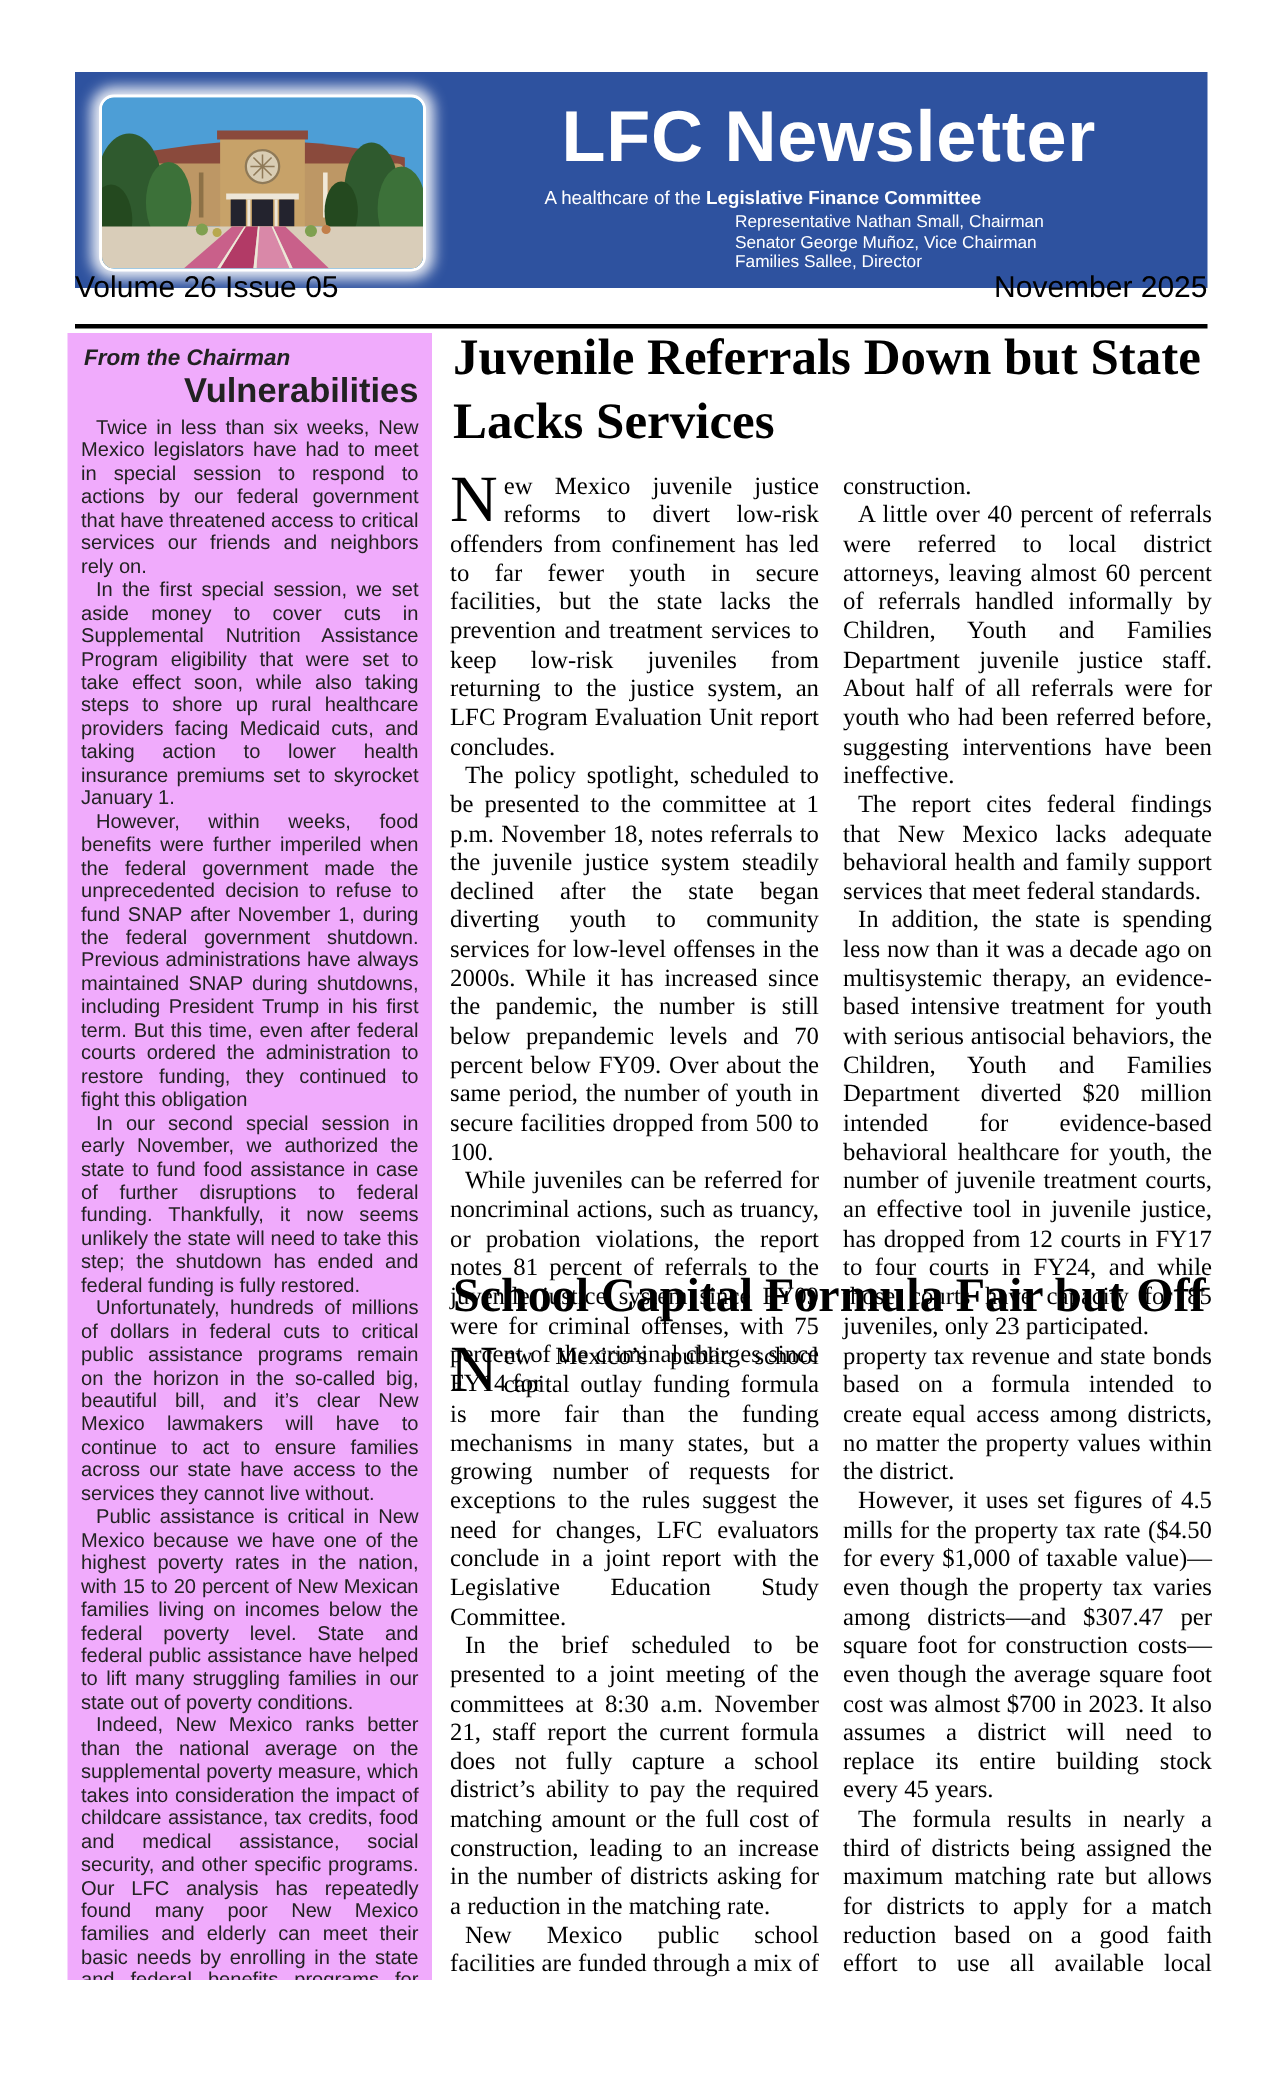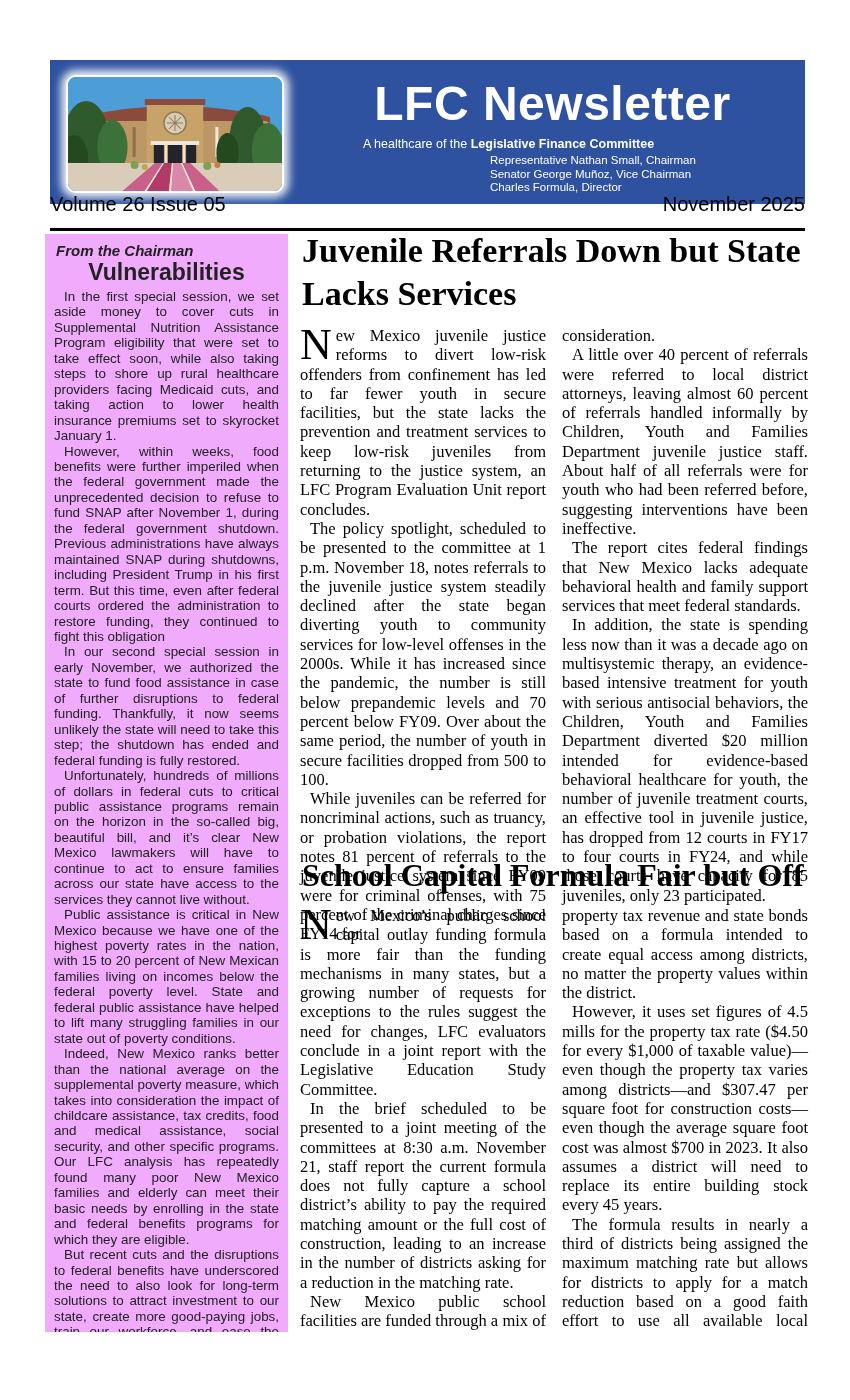--- a/index.html
+++ b/index.html
@@ -1,17 +1,17 @@
 <!DOCTYPE html>
 <html><head>
 <meta charset="utf-8">
 <style>
   html,body{margin:0;padding:0;background:#ffffff;}
   .page{position:relative;width:850px;height:1320px;background:#ffffff;overflow:hidden;
-        font-family:"Liberation Sans",sans-serif;color:#000;margin-top:12px;}
+        font-family:"Liberation Sans",sans-serif;color:#000;}
 
   
   .header{position:absolute;left:50px;top:48px;width:755px;height:144px;background:#2E529F;}
   .capitol{position:absolute;left:16px;top:15px;width:214px;height:114px;border-radius:10px;
            overflow:hidden;border:2px solid #fff;
            box-shadow:0 0 9px 5px rgba(255,255,255,0.9);background:#4D9ED6;}
   .capitol svg{display:block;width:100%;height:100%;}
   .h-title{position:absolute;left:250px;top:18px;width:505px;text-align:center;color:#fff;
            font-weight:bold;font-size:48px;letter-spacing:0.5px;line-height:52px;}
   .h-tagline{position:absolute;left:313px;top:77px;color:#fff;font-size:12.5px;}
@@ -20,21 +20,21 @@
 
   
   .masthead{position:absolute;left:50px;top:181px;width:755px;display:flex;
             justify-content:space-between;font-size:20px;line-height:22px;}
   .rule{position:absolute;left:50px;top:216px;width:755px;height:3px;background:#000;}
 
   
   .sidebar{position:absolute;left:45px;top:222px;width:243px;height:1132px;background:#f0abfc;
            box-sizing:border-box;padding:7px 9px 6px 9px;color:#222;}
   .kicker{font-size:15px;font-weight:bold;font-style:italic;margin:1px 0 0 2px;}
-  .sb-title{font-size:23px;font-weight:bold;text-align:center;margin:0 0 3px 0;}
+  .sb-title{font-size:23px;font-weight:bold;text-align:right;margin:0 0 3px 0;}
   .sidebar p.sb-p{font-size:13.4px;line-height:15.45px;text-align:justify;text-indent:10px;margin:0;}
 
   
   .serif{font-family:"Liberation Serif",serif;}
   .a1-head{position:absolute;left:302px;top:217px;width:506px;font-weight:bold;
            font-size:34px;line-height:43px;margin:0;}
   .a1-cols{position:absolute;left:300px;top:314px;width:508px;display:flex;gap:16px;}
   .a2-head{position:absolute;left:302px;top:845px;width:506px;font-weight:bold;
            font-size:32px;line-height:36px;margin:0;}
   .a2-cols{position:absolute;left:300px;top:894px;width:508px;display:flex;gap:16px;}
@@ -88,52 +88,53 @@
         <polygon points="76,114 94,86 95,86 78,114" fill="#EDE6D8"></polygon>
         <polygon points="100,114 103,86 104,86 102,114" fill="#EDE6D8"></polygon>
         <polygon points="124,114 112,86 113,86 126,114" fill="#EDE6D8"></polygon>
       </svg>
     </div>
     <div class="h-title">LFC Newsletter</div>
     <div class="h-tagline"><span>A healthcare of the </span><b>Legislative Finance Committee</b></div>
     <div class="h-officers">
       <div>Representative Nathan Small, Chairman</div>
       <div>Senator George Muñoz, Vice Chairman</div>
-      <div>Charles Formula, Director</div>
+      <div>Families Sallee, Director</div>
     </div>
   </div>
 
   <div class="masthead">
     <span>Volume 26 Issue 05</span>
     <span>November 2025</span>
   </div>
   <div class="rule"></div>
 
   <div class="sidebar">
     <div class="kicker">From the Chairman</div>
     <div class="sb-title">Vulnerabilities</div>
+    <p class="sb-p">Twice in less than six weeks, New Mexico legislators have had to meet in special session to respond to actions by our federal government that have threatened access to critical services our friends and neighbors rely on.</p>
     <p class="sb-p">In the first special session, we set aside money to cover cuts in Supplemental Nutrition Assistance Program eligibility that were set to take effect soon, while also taking steps to shore up rural healthcare providers facing Medicaid cuts, and taking action to lower health insurance premiums set to skyrocket January 1.</p>
     <p class="sb-p">However, within weeks, food benefits were further imperiled when the federal government made the unprecedented decision to refuse to fund SNAP after November 1, during the federal government shutdown. Previous administrations have always maintained SNAP during shutdowns, including President Trump in his first term. But this time, even after federal courts ordered the administration to restore funding, they continued to fight this obligation</p>
     <p class="sb-p">In our second special session in early November, we authorized the state to fund food assistance in case of further disruptions to federal funding. Thankfully, it now seems unlikely the state will need to take this step; the shutdown has ended and federal funding is fully restored.</p>
     <p class="sb-p">Unfortunately, hundreds of millions of dollars in federal cuts to critical public assistance programs remain on the horizon in the so-called big, beautiful bill, and it’s clear New Mexico lawmakers will have to continue to act to ensure families across our state have access to the services they cannot live without.</p>
     <p class="sb-p">Public assistance is critical in New Mexico because we have one of the highest poverty rates in the nation, with 15 to 20 percent of New Mexican families living on incomes below the federal poverty level. State and federal public assistance have helped to lift many struggling families in our state out of poverty conditions.</p>
     <p class="sb-p">Indeed, New Mexico ranks better than the national average on the supplemental poverty measure, which takes into consideration the impact of childcare assistance, tax credits, food and medical assistance, social security, and other specific programs. Our LFC analysis has repeatedly found many poor New Mexico families and elderly can meet their basic needs by enrolling in the state and federal benefits programs for which they are eligible.</p>
     <p class="sb-p">But recent cuts and the disruptions to federal benefits have underscored the need to also look for long-term solutions to attract investment to our state, create more good-paying jobs, train our workforce, and ease the benefits cliff so that more New Mexico families can attain financial stability and security in the face of national economic and political uncertainty.</p>
 
   </div>
 
   <h1 class="a1-head serif">Juvenile Referrals Down but State Lacks Services</h1>
   <div class="a1-cols serif">
     <div class="col">
       <p class="lede"><span class="dropcap">N</span><span>ew Mexico juvenile justice reforms to divert low-risk offenders from confinement has led to far fewer youth in secure facilities, but the state lacks the prevention and treatment services to keep low-risk juveniles from returning to the justice system, an LFC Program Evaluation Unit report concludes.</span></p>
       <p>The policy spotlight, scheduled to be presented to the committee at 1 p.m. November 18, notes referrals to the juvenile justice system steadily declined after the state began diverting youth to community services for low-level offenses in the 2000s. While it has increased since the pandemic, the number is still below prepandemic levels and 70 percent below FY09. Over about the same period, the number of youth in secure facilities dropped from 500 to 100.</p>
       <p>While juveniles can be referred for noncriminal actions, such as truancy, or probation violations, the report notes 81 percent of referrals to the juvenile justice system since FY09 were for criminal offenses, with 75 percent of the criminal charges since FY14 for</p>
     </div>
     <div class="col">
-      <p class="cont">consideration.</p>
+      <p class="cont">construction.</p>
       <p>A little over 40 percent of referrals were referred to local district attorneys, leaving almost 60 percent of referrals handled informally by Children, Youth and Families Department juvenile justice staff. About half of all referrals were for youth who had been referred before, suggesting interventions have been ineffective.</p>
       <p>The report cites federal findings that New Mexico lacks adequate behavioral health and family support services that meet federal standards.</p>
       <p>In addition, the state is spending less now than it was a decade ago on multisystemic therapy, an evidence-based intensive treatment for youth with serious antisocial behaviors, the Children, Youth and Families Department diverted $20 million intended for evidence-based behavioral healthcare for youth, the number of juvenile treatment courts, an effective tool in juvenile justice, has dropped from 12 courts in FY17 to four courts in FY24, and while those courts have capacity for 85 juveniles, only 23 participated.</p>
     </div>
   </div>
 
   <h1 class="a2-head serif">School Capital Formula Fair but Off</h1>
   <div class="a2-cols serif">
     <div class="col">
       <p class="lede"><span class="dropcap">N</span><span>ew Mexico’s public school capital outlay funding formula is more fair than the funding mechanisms in many states, but a growing number of requests for exceptions to the rules suggest the need for changes, LFC evaluators conclude in a joint report with the Legislative Education Study Committee.</span></p>

